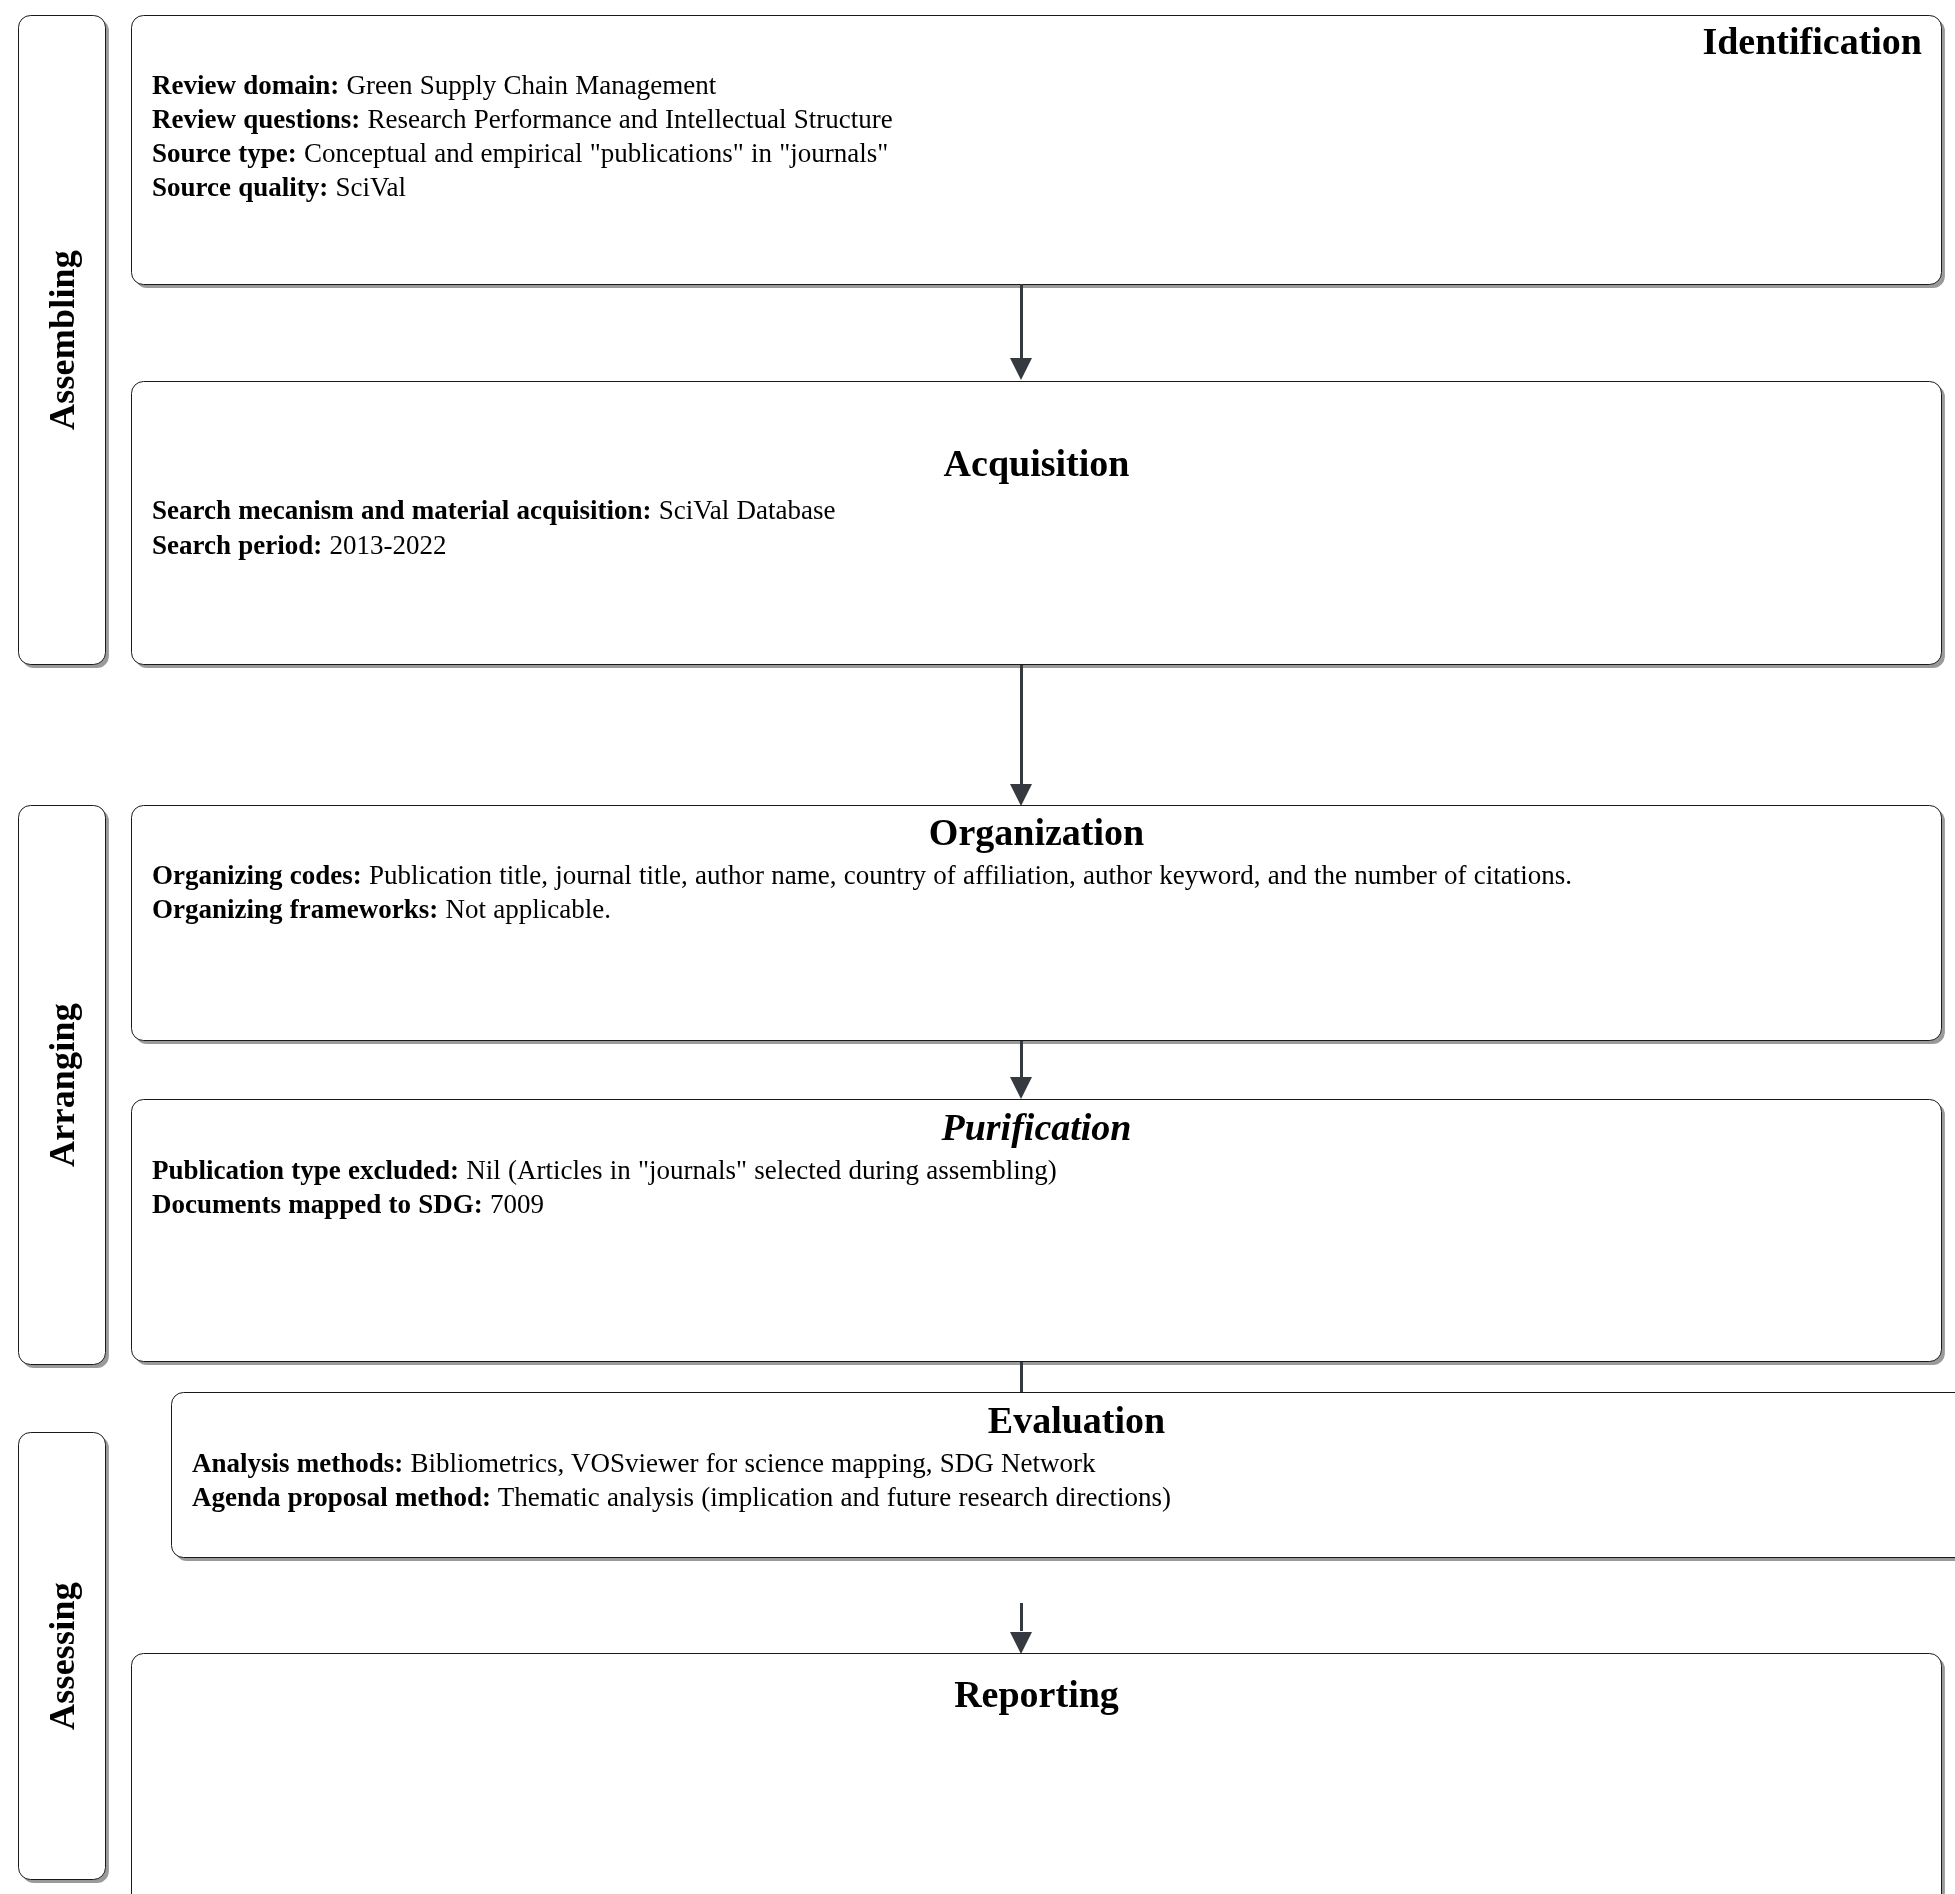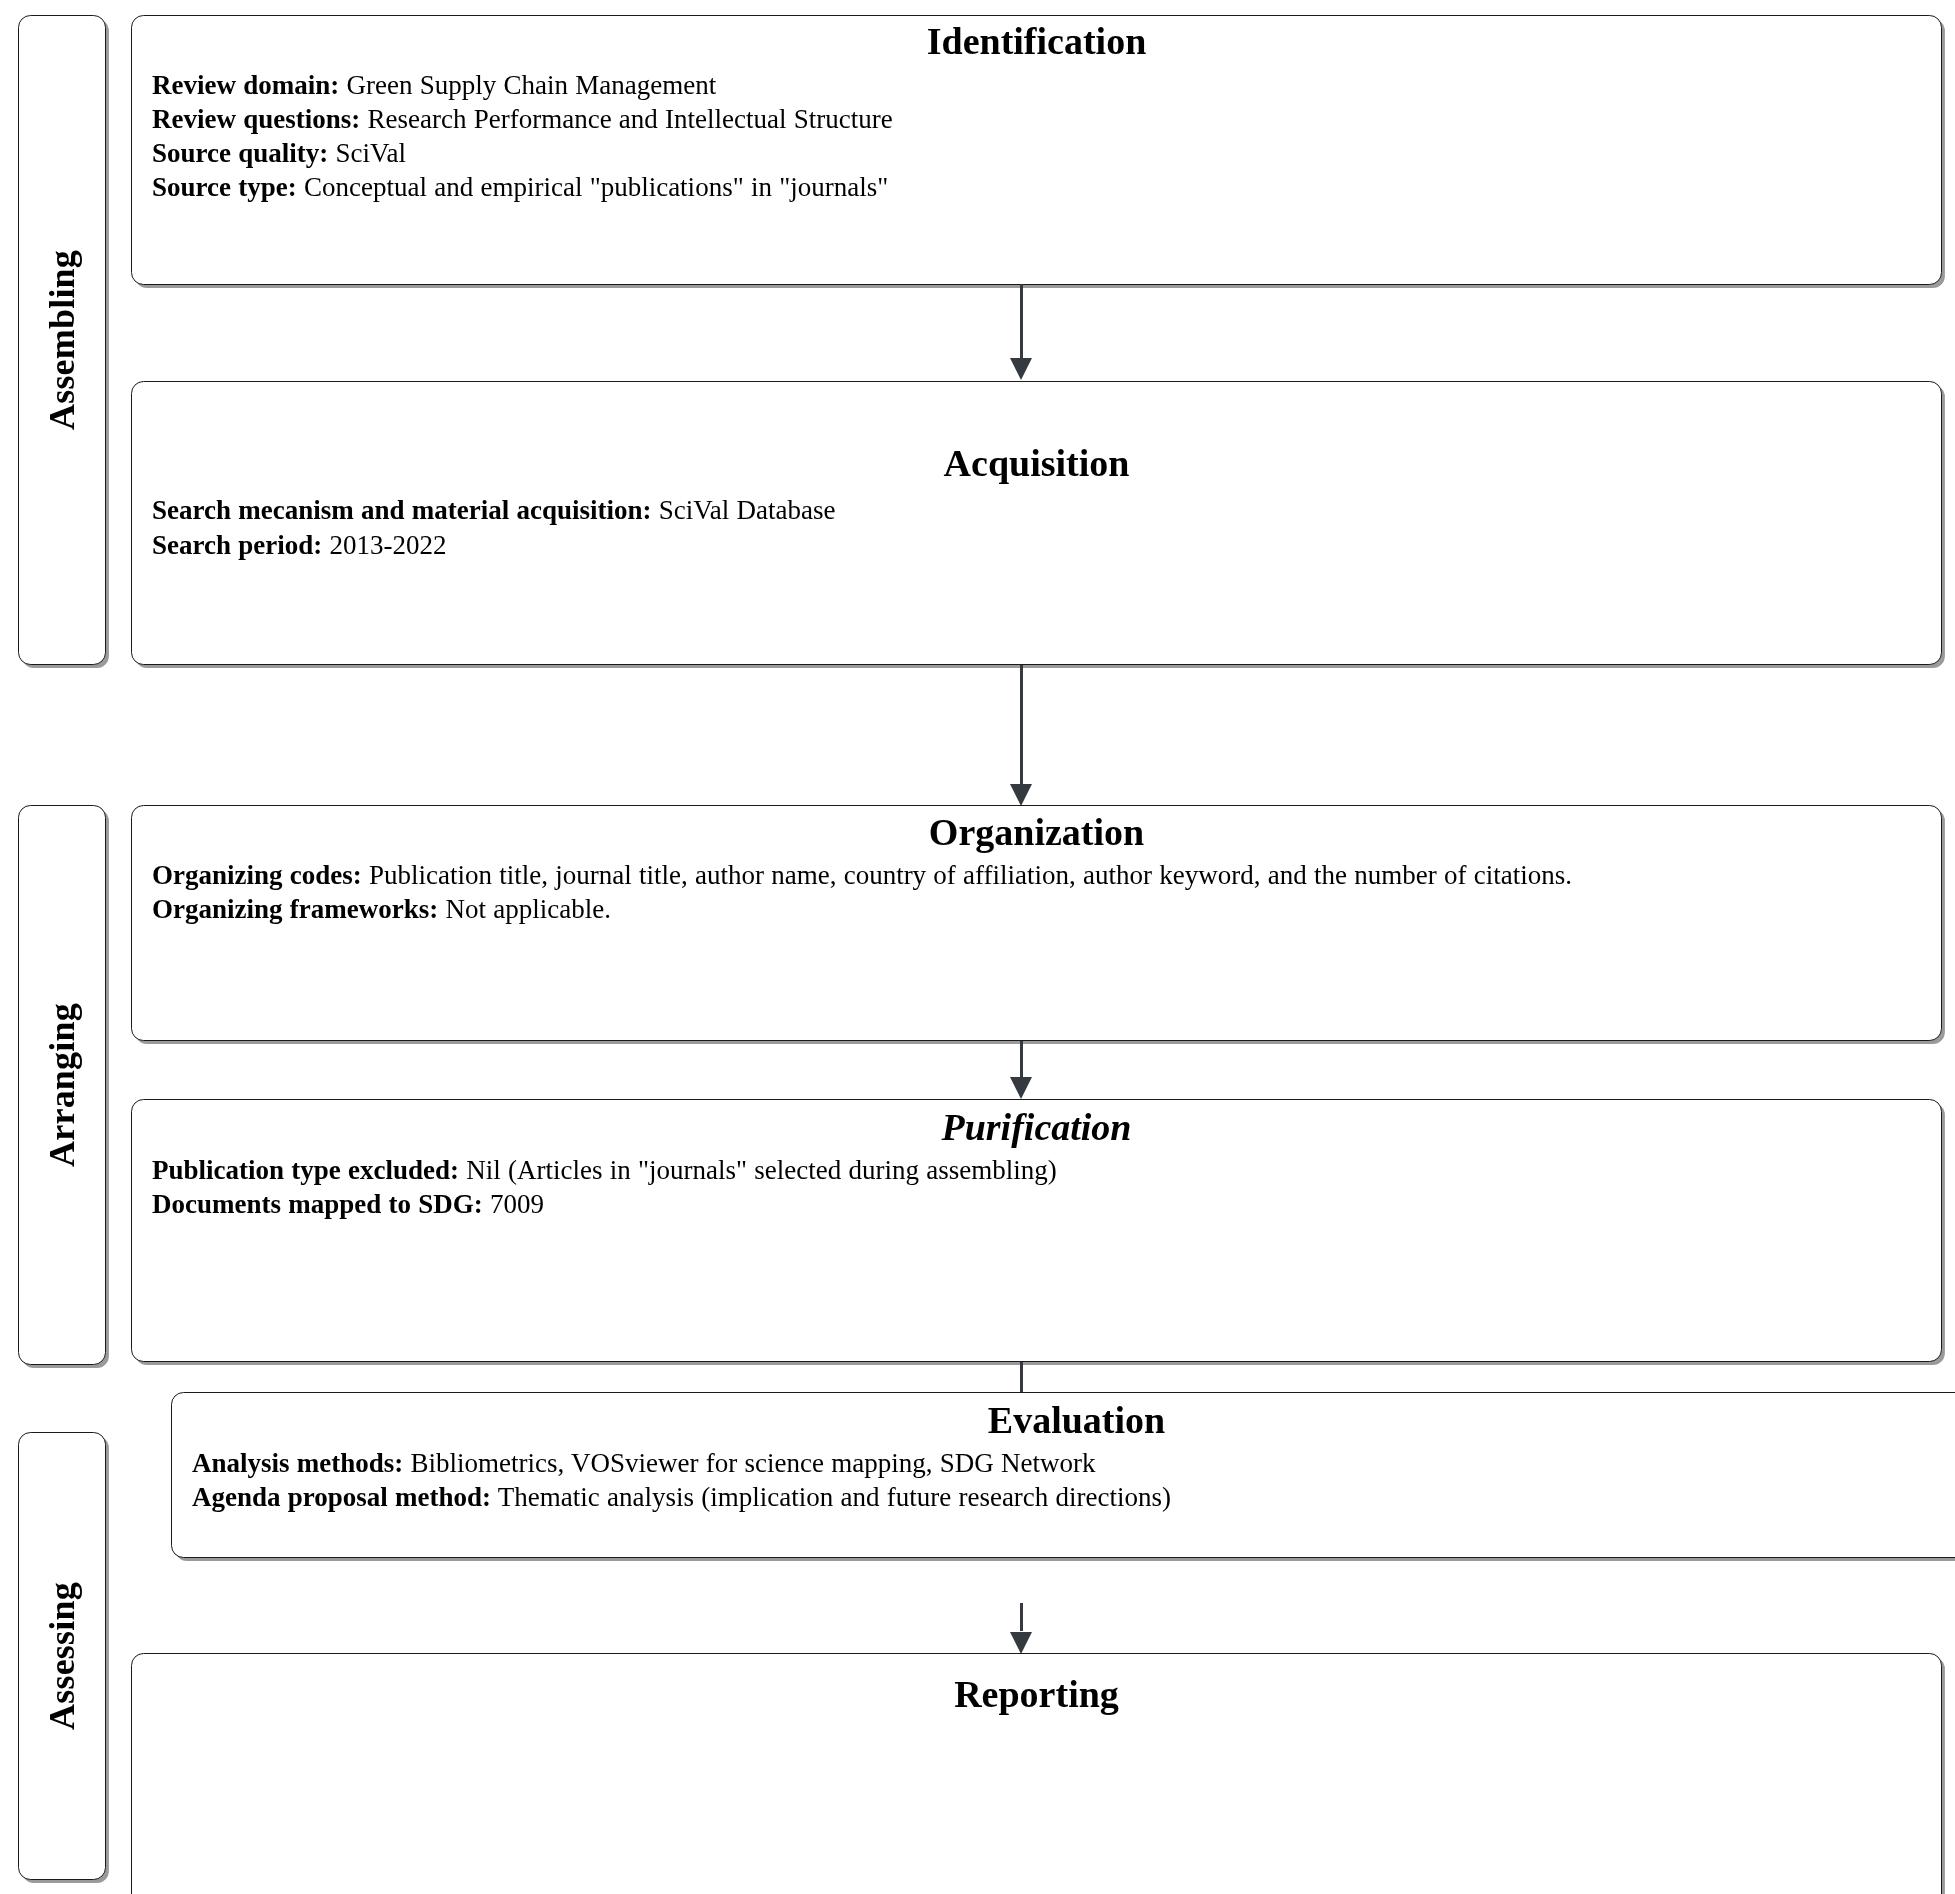--- a/index.html
+++ b/index.html
@@ -86,21 +86,21 @@
     word-spacing: 0.5px;
   }
   .field-label {
     font-weight: bold;
   }
   .field-value {
     font-weight: normal;
   }
 
   
-  #box-identification .box-title { padding-top: 4.8px; }
+  #box-identification .box-title { padding-top: 4.8px; text-align: right; }
   #box-acquisition   .box-title  { padding-top: 60px; }
   #box-acquisition   .box-body   { padding-top: 8.7px; }
   #box-organization  .box-title  { padding-top: 4.8px; }
   #box-purification  .box-title  { padding-top: 5.8px; font-style: italic; }
   #box-evaluation    .box-title  { padding-top: 5.8px; }
   #box-reporting     .box-title  { padding-top: 19px; }
 
   
   .connector {
     position: absolute;
@@ -152,22 +152,22 @@
 
   <div class="panel stage-rail" id="rail-assessing">
     <span class="stage-label">Assessing</span>
   </div>
 
   <div class="panel content-box" id="box-identification">
     <div class="box-title">Identification</div>
     <div class="box-body">
       <p class="field-line"><span class="field-label">Review domain:</span> <span class="field-value">Green Supply Chain Management</span></p>
       <p class="field-line"><span class="field-label">Review questions:</span> <span class="field-value">Research Performance and Intellectual Structure</span></p>
+      <p class="field-line"><span class="field-label">Source type:</span> <span class="field-value">Conceptual and empirical "publications" in "journals"</span></p>
       <p class="field-line"><span class="field-label">Source quality:</span> <span class="field-value">SciVal</span></p>
-      <p class="field-line"><span class="field-label">Source type:</span> <span class="field-value">Conceptual and empirical "publications" in "journals"</span></p>
     </div>
   </div>
 
   <div class="connector" id="arrow-1">
     <div class="shaft"></div>
     <div class="head"></div>
   </div>
 
   <div class="panel content-box" id="box-acquisition">
     <div class="box-title">Acquisition</div>

